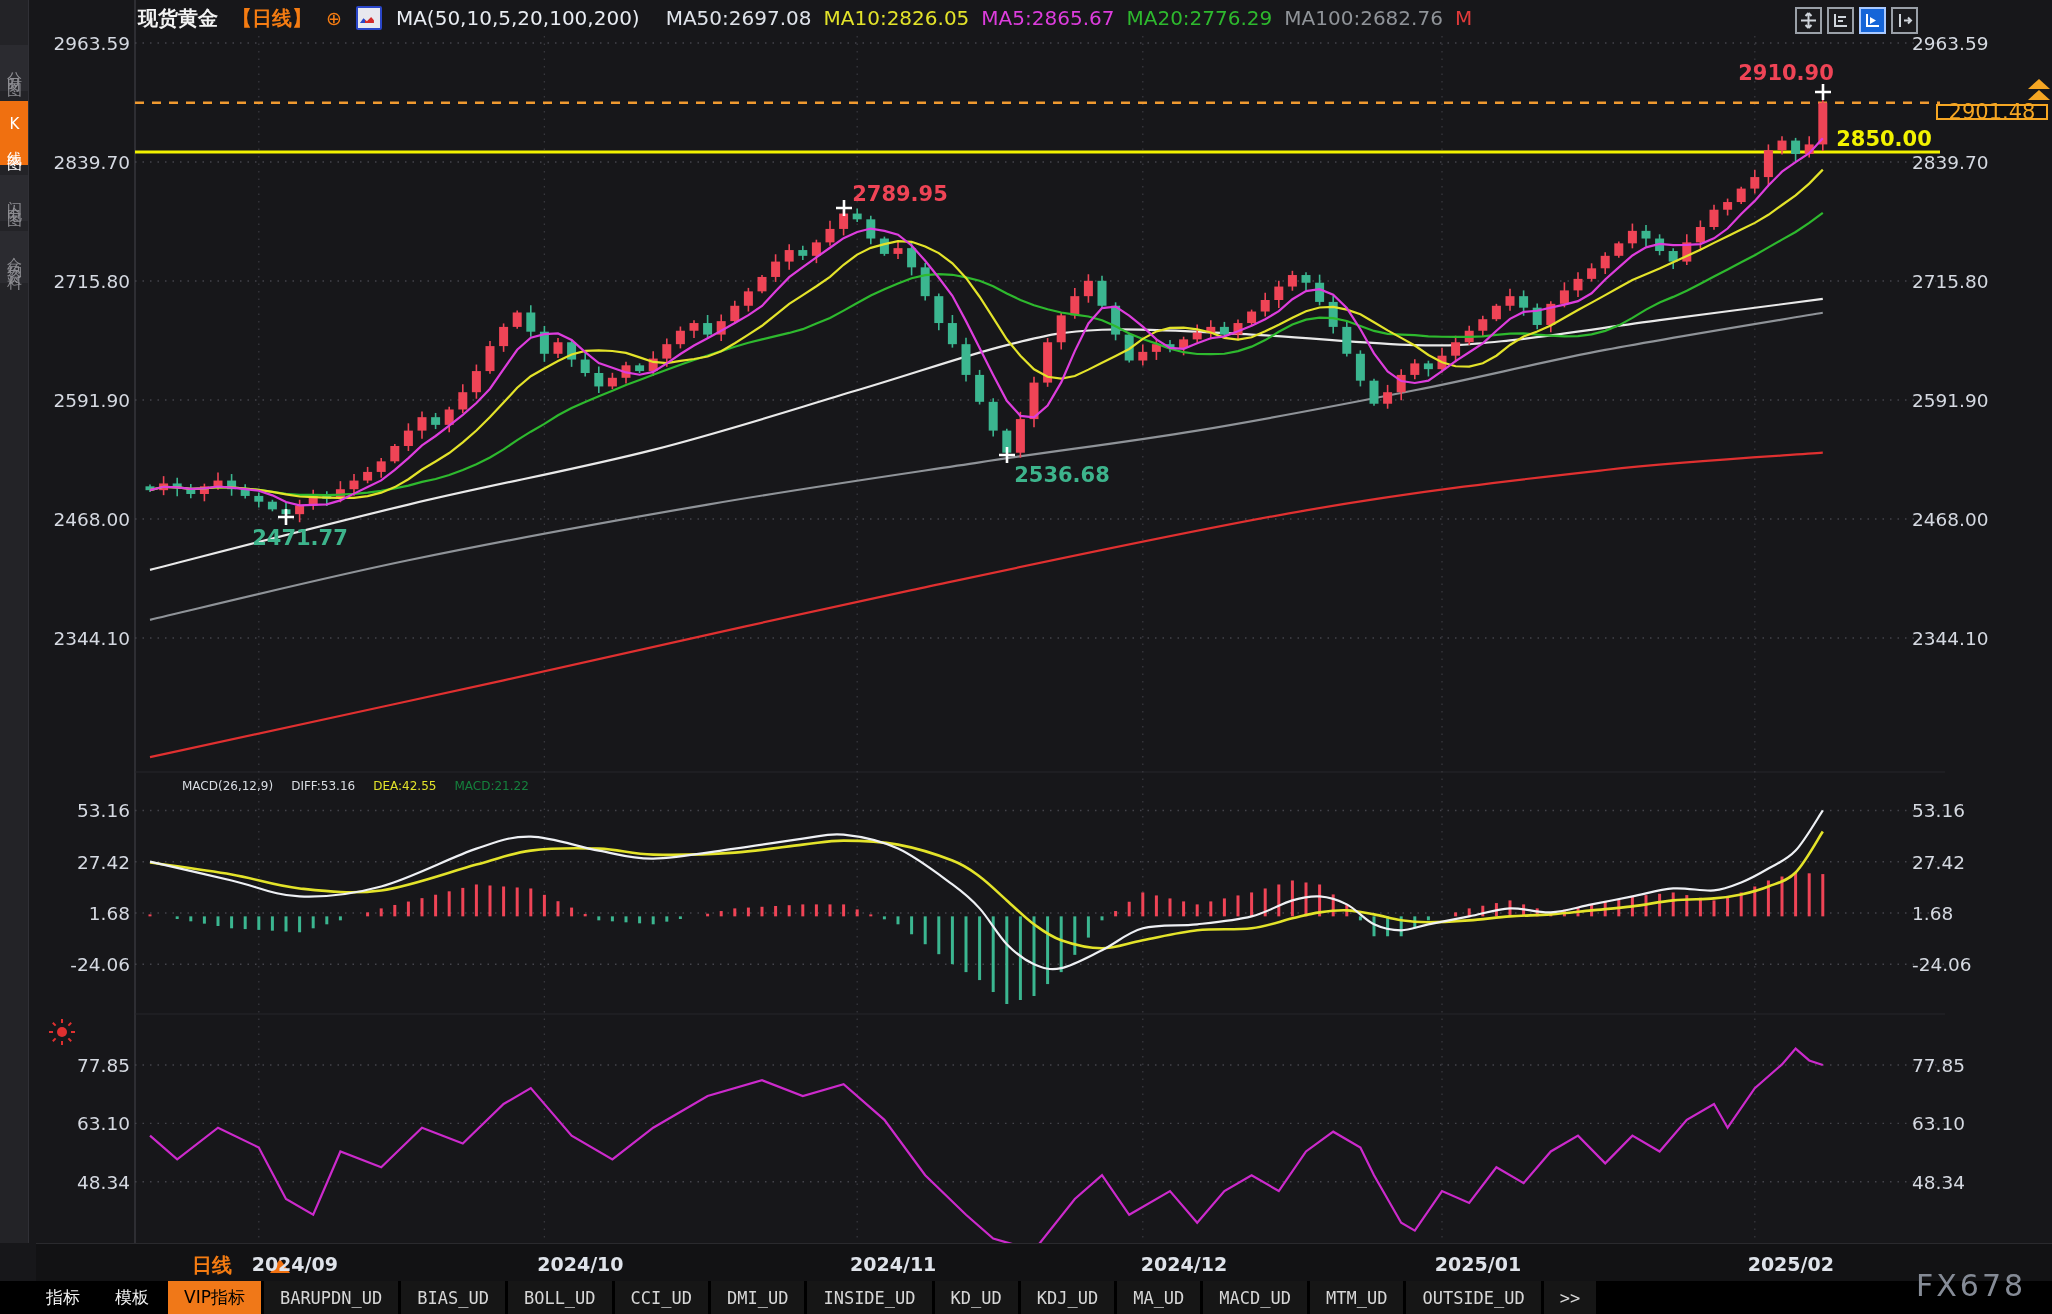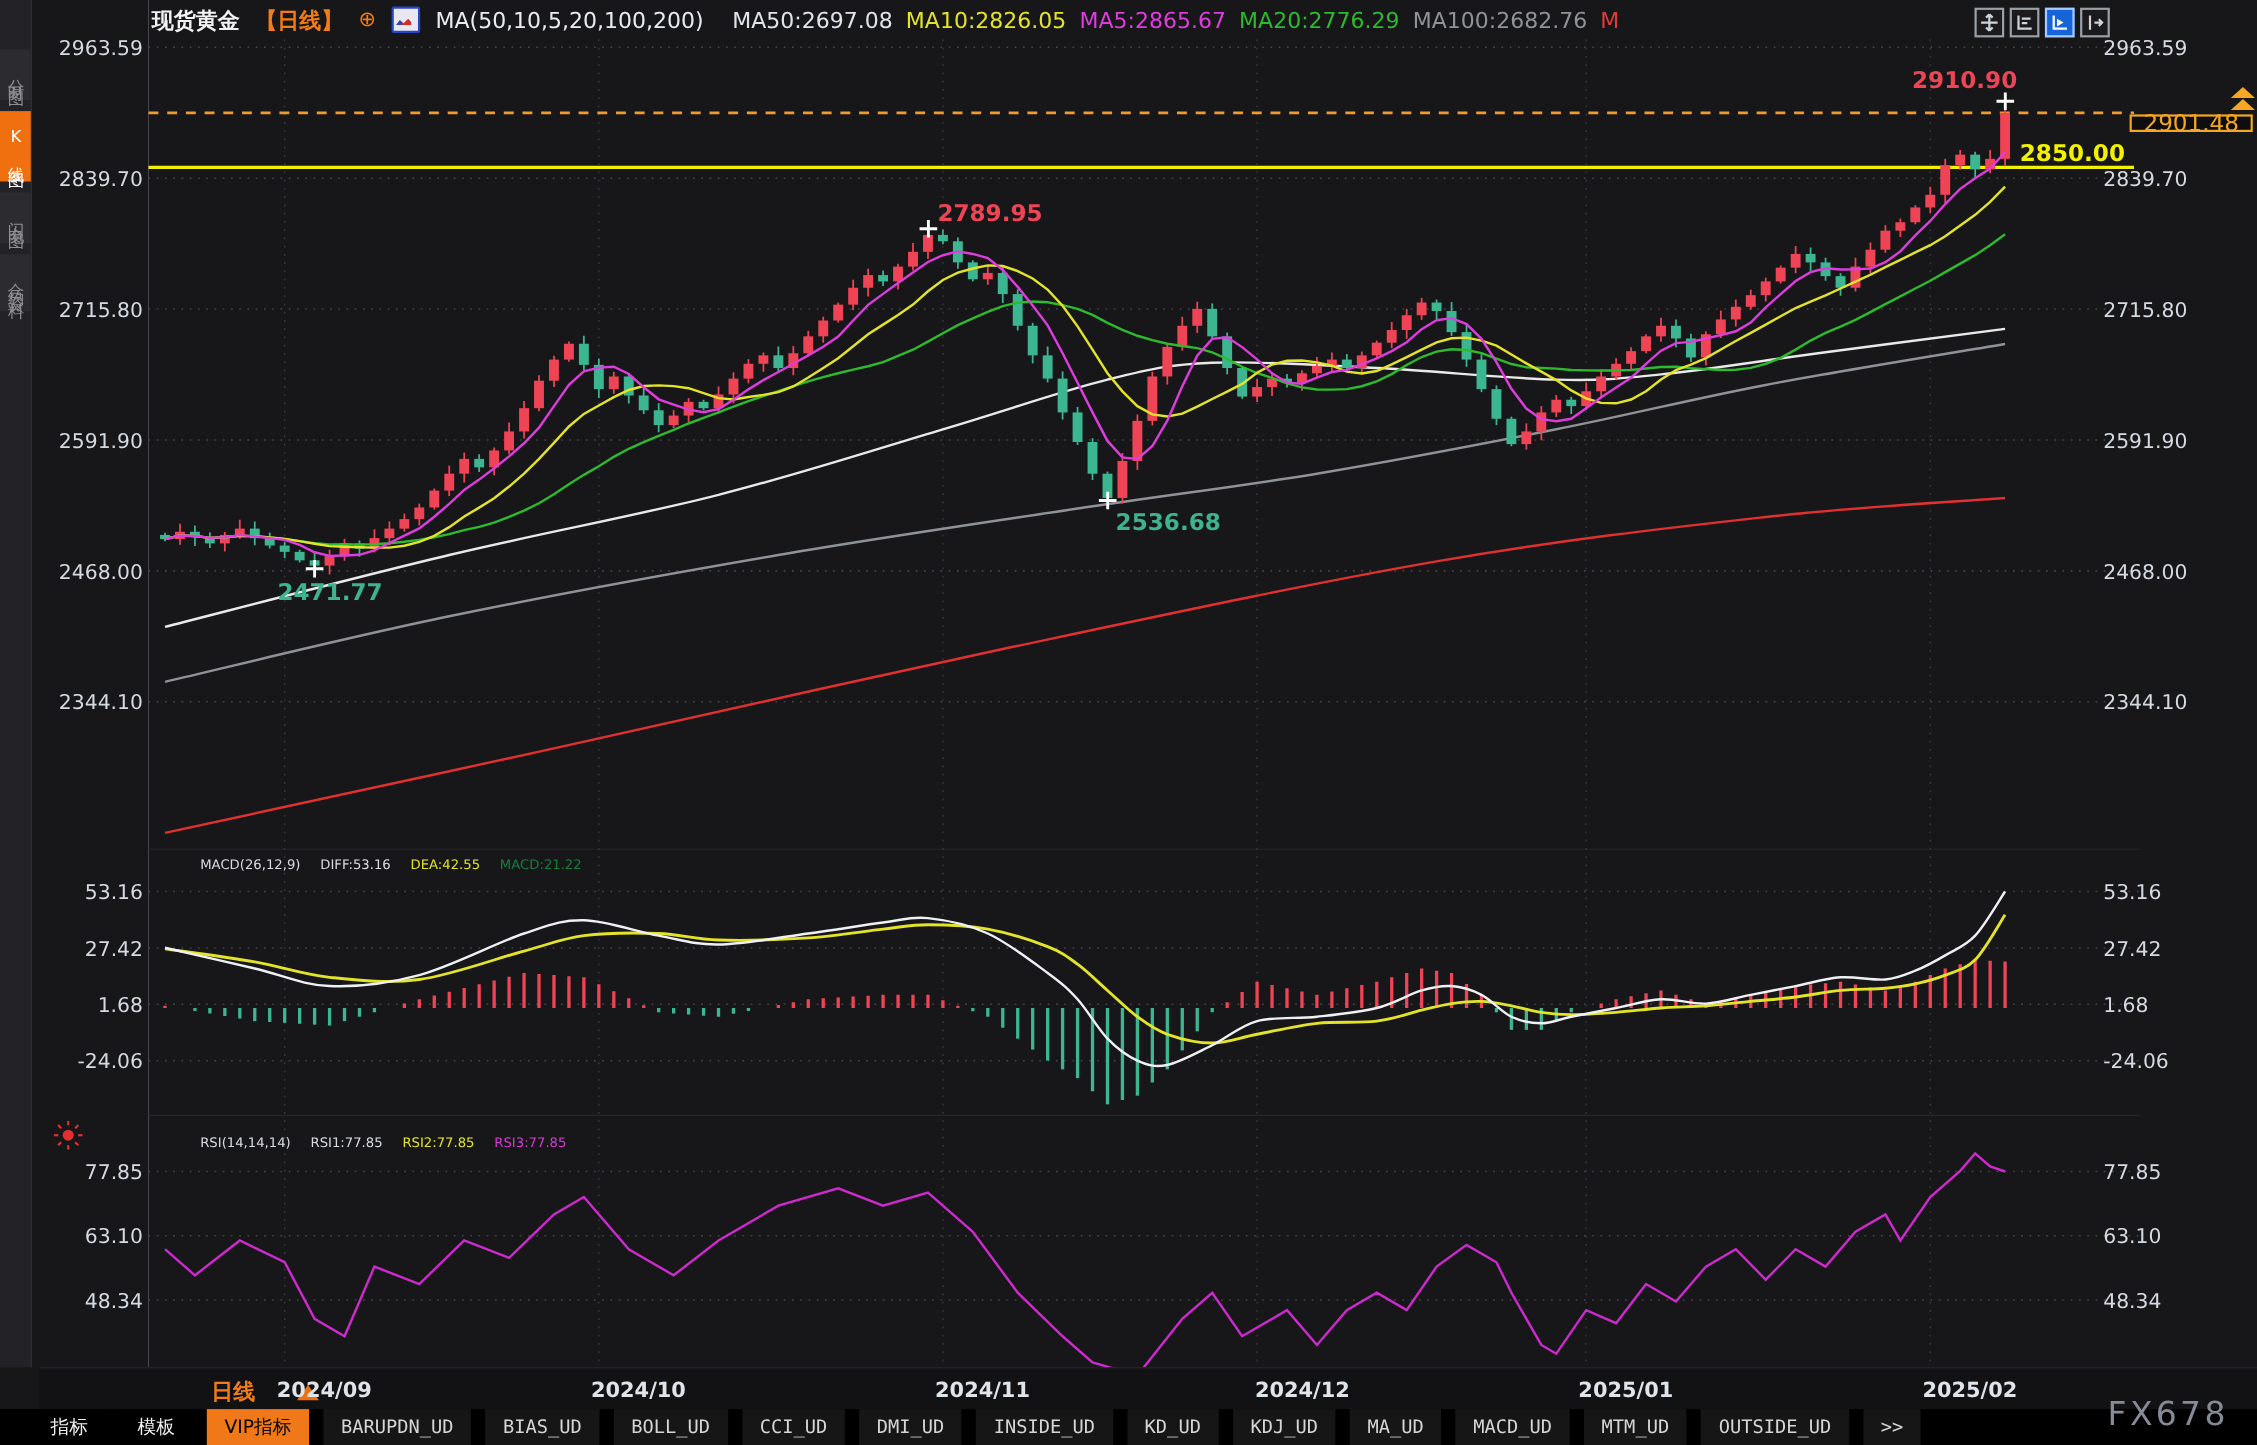--- a/index.html
+++ b/index.html
@@ -37,21 +37,21 @@
   .up-arrows{position:absolute;left:2028px;top:79px;width:22px;height:24px;z-index:7;}
   .up-arrows i{position:absolute;left:0;width:0;height:0;border-left:11px solid transparent;border-right:11px solid transparent;border-bottom:10px solid #f5a623;}
   .up-arrows i:nth-child(1){top:0;}
   .up-arrows i:nth-child(2){top:11px;}
   
   .xrow{position:absolute;left:0;top:1243px;width:2052px;height:38px;background:#121214;border-top:1px solid #2a2a2e;z-index:5;margin-left:36px;}
   .period-cur{position:absolute;left:156px;top:8px;color:#f57c12;font-size:20px;font-weight:bold;display:flex;align-items:center;gap:38px;}
   .period-cur .tri{width:0;height:0;border-left:10px solid transparent;border-right:10px solid transparent;border-bottom:14px solid #f07010;display:inline-block;}
   .mlabel{position:absolute;top:9px;transform:translateX(-50%);color:#dfe3ea;font-size:19px;font-weight:bold;}
   
-  .tabbar{position:absolute;left:0;top:1281px;width:2052px;height:33px;background:#000;z-index:5;display:flex;align-items:stretch;padding-left:30px;gap:13px;box-sizing:border-box;}
+  .tabbar{position:absolute;left:0;top:1281px;width:2052px;height:33px;background:#000;z-index:5;display:flex;align-items:stretch;padding-left:30px;gap:3px;box-sizing:border-box;}
   .tab{display:flex;align-items:center;justify-content:center;padding:0 16px;font-size:17px;color:#d6d6d6;background:#161616;cursor:pointer;white-space:nowrap;font-family:"DejaVu Sans Mono","Liberation Mono",monospace;}
   .tab.cn{background:#000;color:#f2f2f2;font-family:"DejaVu Sans","Liberation Sans",sans-serif;}
   .tab.active{background:#f07818;color:#000000;font-family:"DejaVu Sans","Liberation Sans",sans-serif;}
   .watermark{position:absolute;left:1916px;top:1268px;color:#858b96;font-size:30px;letter-spacing:3px;z-index:6;}
 </style>
 </head>
 <body>
 
 <div class="app">
 
@@ -559,26 +559,20 @@
         </svg>
       </div>
     </div>
 
   <div class="ind-hdr" id="macd-hdr" style="top:779px;">
       <span style="color: rgb(217, 221, 227);">MACD(26,12,9)</span>
       <span style="color: rgb(217, 221, 227);">DIFF:53.16</span>
       <span style="color: rgb(227, 227, 42);">DEA:42.55</span>
       <span style="color: #15803d;">MACD:21.22</span>
     </div>
-  <div class="ind-hdr" id="rsi-hdr" style="top:1032px;">
-      <span style="color: rgb(217, 221, 227);">RSI(14,14,14)</span>
-      <span style="color: rgb(217, 221, 227);">RSI1:77.85</span>
-      <span style="color: rgb(227, 227, 42);">RSI2:77.85</span>
-      <span style="color: rgb(212, 60, 212);">RSI3:77.85</span>
-    </div>
 
   <div class="pbox">2901.48</div>
   <div class="up-arrows">
       <i></i>
       <i></i>
     </div>
 
   <div class="xrow">
     <div class="period-cur">
       <span>日线</span>

